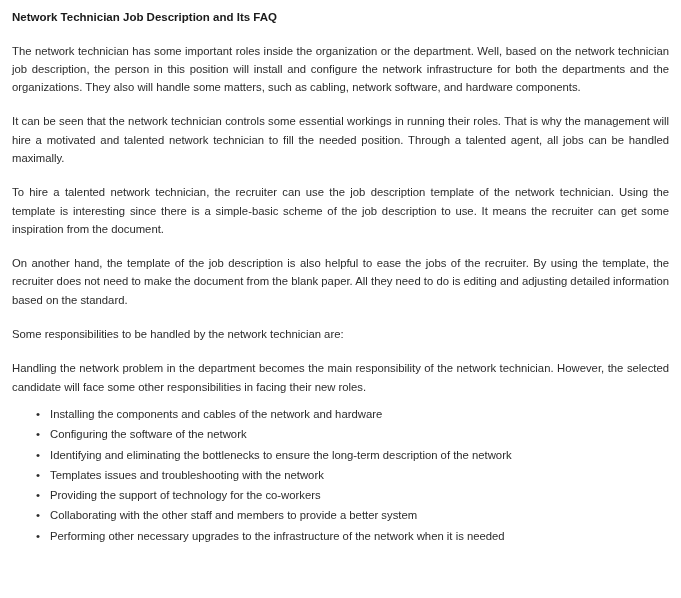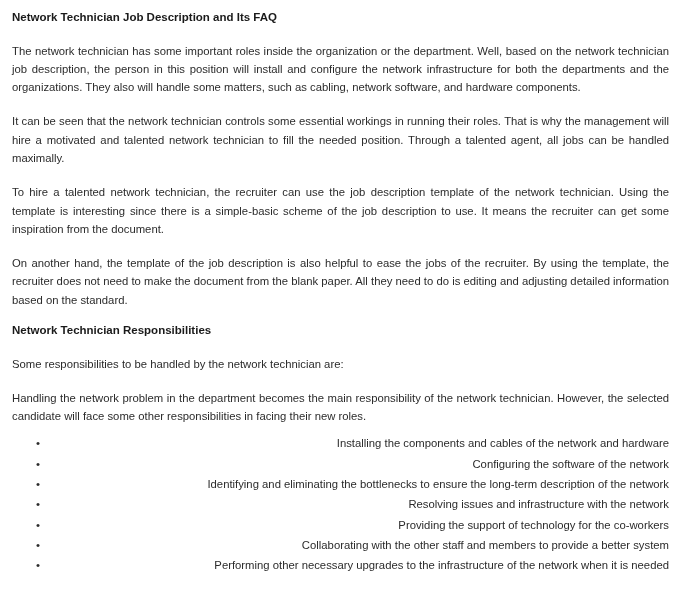--- a/index.html
+++ b/index.html
@@ -48,21 +48,20 @@
     margin: 6px 0 0 0;
     padding-left: 38px;
     list-style: none;
   }
   ul.bullets li {
     font-size: 11.3px;
     line-height: 1.0;
     padding: 0 0 9px 0;
     position: relative;
     color: #2b2b2b;
-    text-align: right;
   }
   ul.bullets li::before {
     content: "\2022";
     position: absolute;
     left: -14px;
     top: 0;
     font-size: 11.5px;
     color: #2b2b2b;
   }
 </style>
@@ -73,28 +72,27 @@
 
   <h2 class="doc-heading">Network Technician Job Description and Its FAQ</h2>
 
   <p class="para">The network technician has some important roles inside the organization or the department. Well, based on the network technician job description, the person in this position will install and configure the network infrastructure for both the departments and the organizations. They also will handle some matters, such as cabling, network software, and hardware components.</p>
 
 
   <p class="para">It can be seen that the network technician controls some essential workings in running their roles. That is why the management will hire a motivated and talented network technician to fill the needed position. Through a talented agent, all jobs can be handled maximally.</p>
   <p class="para">To hire a talented network technician, the recruiter can use the job description template of the network technician. Using the template is interesting since there is a simple-basic scheme of the job description to use. It means the recruiter can get some inspiration from the document.</p>
   <p class="para">On another hand, the template of the job description is also helpful to ease the jobs of the recruiter. By using the template, the recruiter does not need to make the document from the blank paper. All they need to do is editing and adjusting detailed information based on the standard.</p>
 
-  <h3 class="section-heading">Network Technician Responsibilities</h3>
 
   <p class="para">Some responsibilities to be handled by the network technician are:</p>
   <p class="para">Handling the network problem in the department becomes the main responsibility of the network technician. However, the selected candidate will face some other responsibilities in facing their new roles.</p>
 
   <ul class="bullets">
     <li>Installing the components and cables of the network and hardware</li>
     <li>Configuring the software of the network</li>
     <li>Identifying and eliminating the bottlenecks to ensure the long-term description of the network</li>
-    <li>Resolving issues and infrastructure with the network</li>
+    <li>Templates issues and troubleshooting with the network</li>
     <li>Providing the support of technology for the co-workers</li>
     <li>Collaborating with the other staff and members to provide a better system</li>
     <li>Performing other necessary upgrades to the infrastructure of the network when it is needed</li>
   </ul>
 
 </div>
 
 </body></html>

